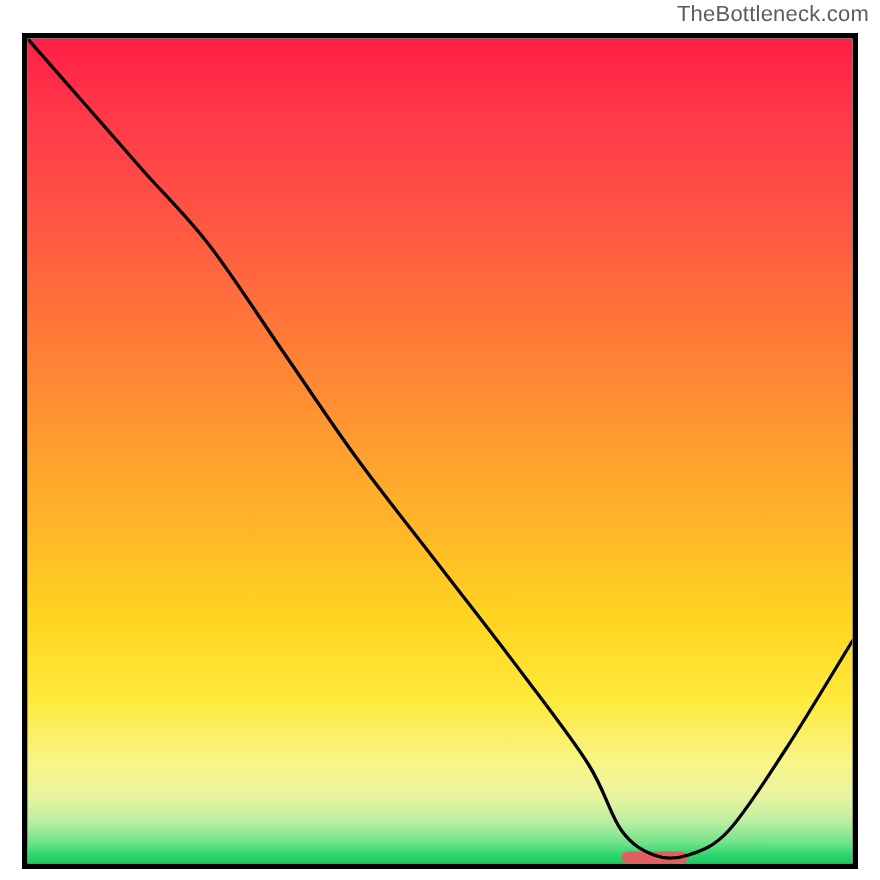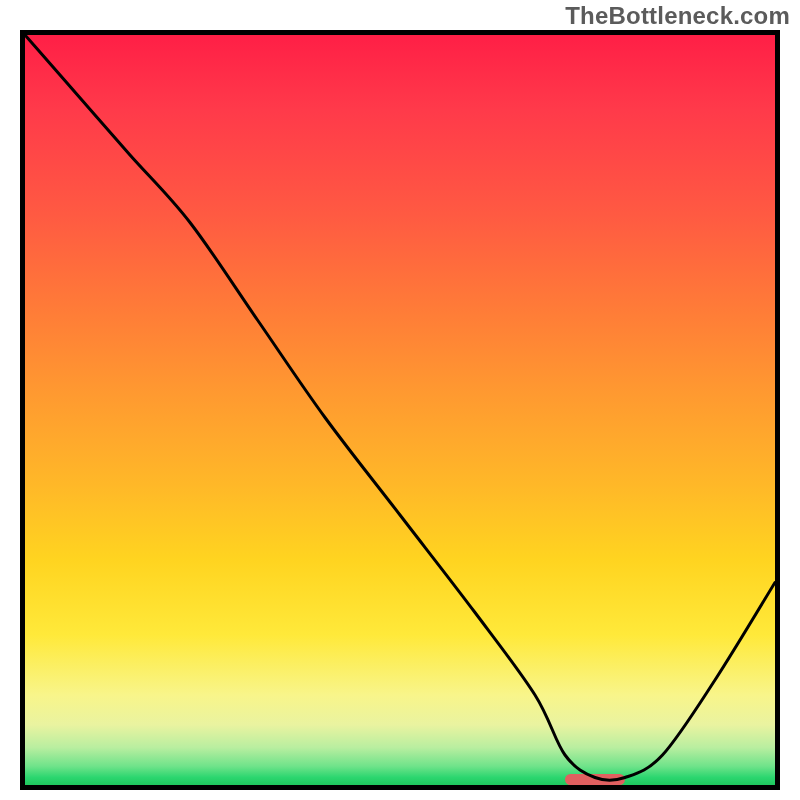--- a/index.html
+++ b/index.html
@@ -13,22 +13,22 @@
   .wrap {
     position: relative;
     width: 800px;
     height: 800px;
   }
   .watermark {
     position: absolute;
     top: 2px;
     right: 10px;
     font-family: Arial, Helvetica, sans-serif;
-    font-size: 24px;
-    font-weight: 700;
+    font-size: 20px;
+    font-weight: 400;
     color: #5b5b5b;
     letter-spacing: 0.2px;
     z-index: 10;
     user-select: none;
   }
   .plot {
     position: absolute;
     left: 20px;
     top: 30px;
     width: 760px;

